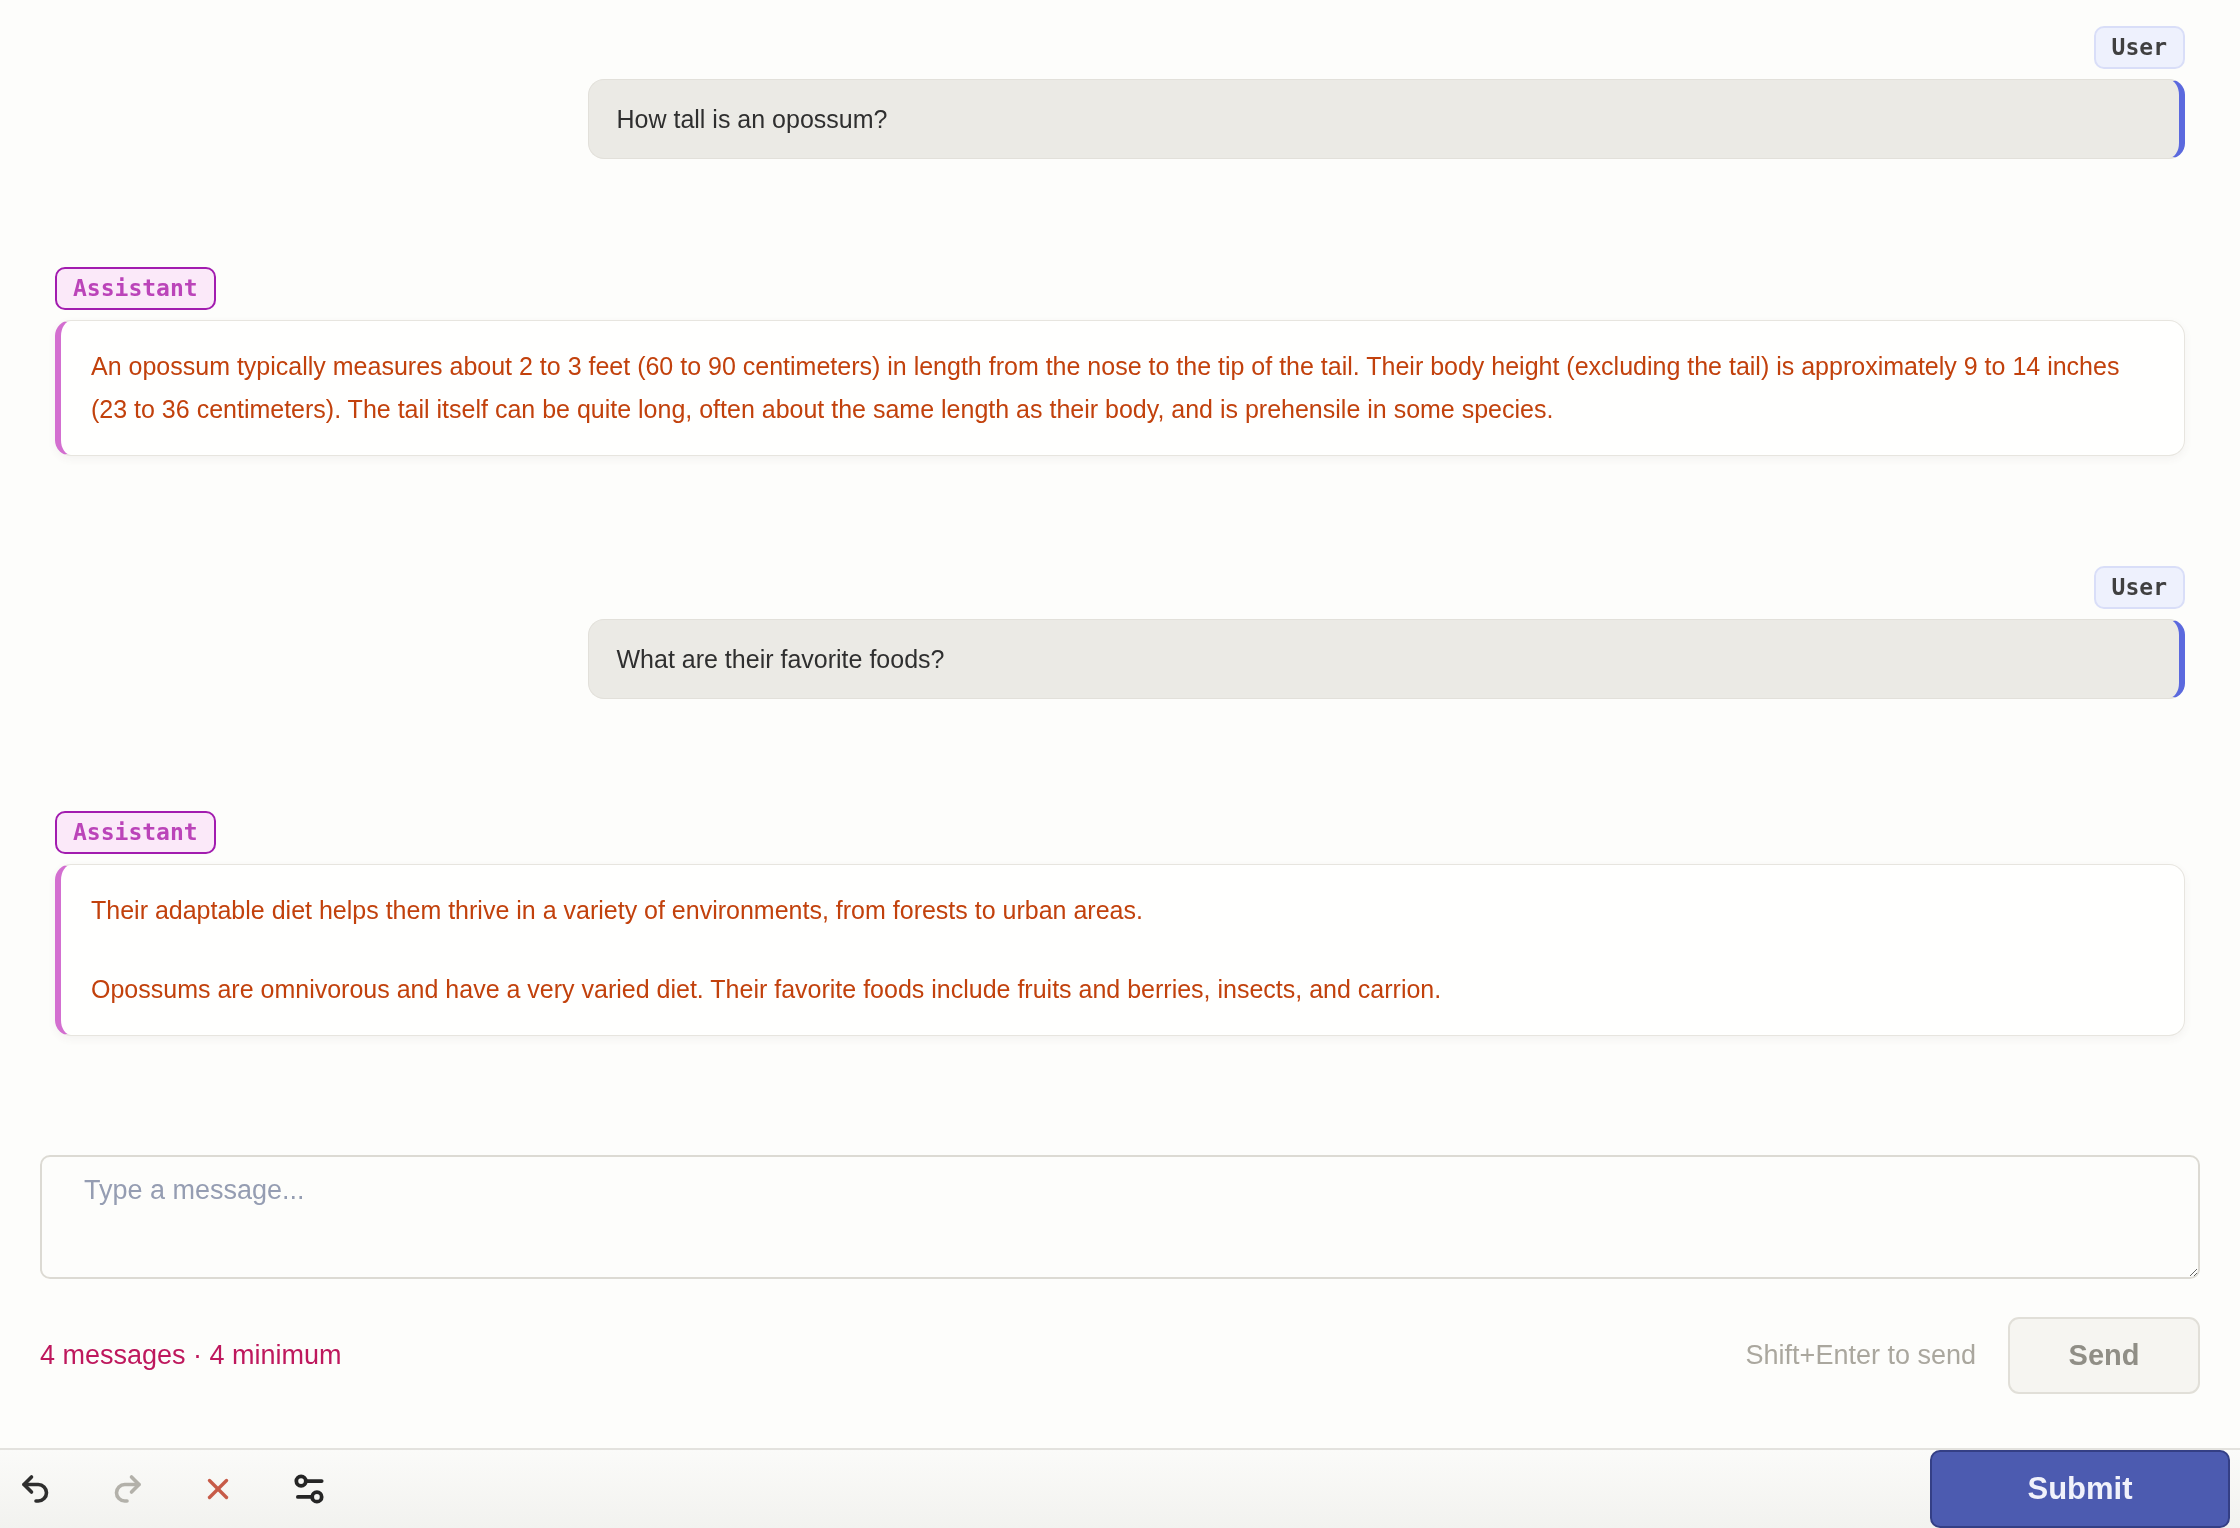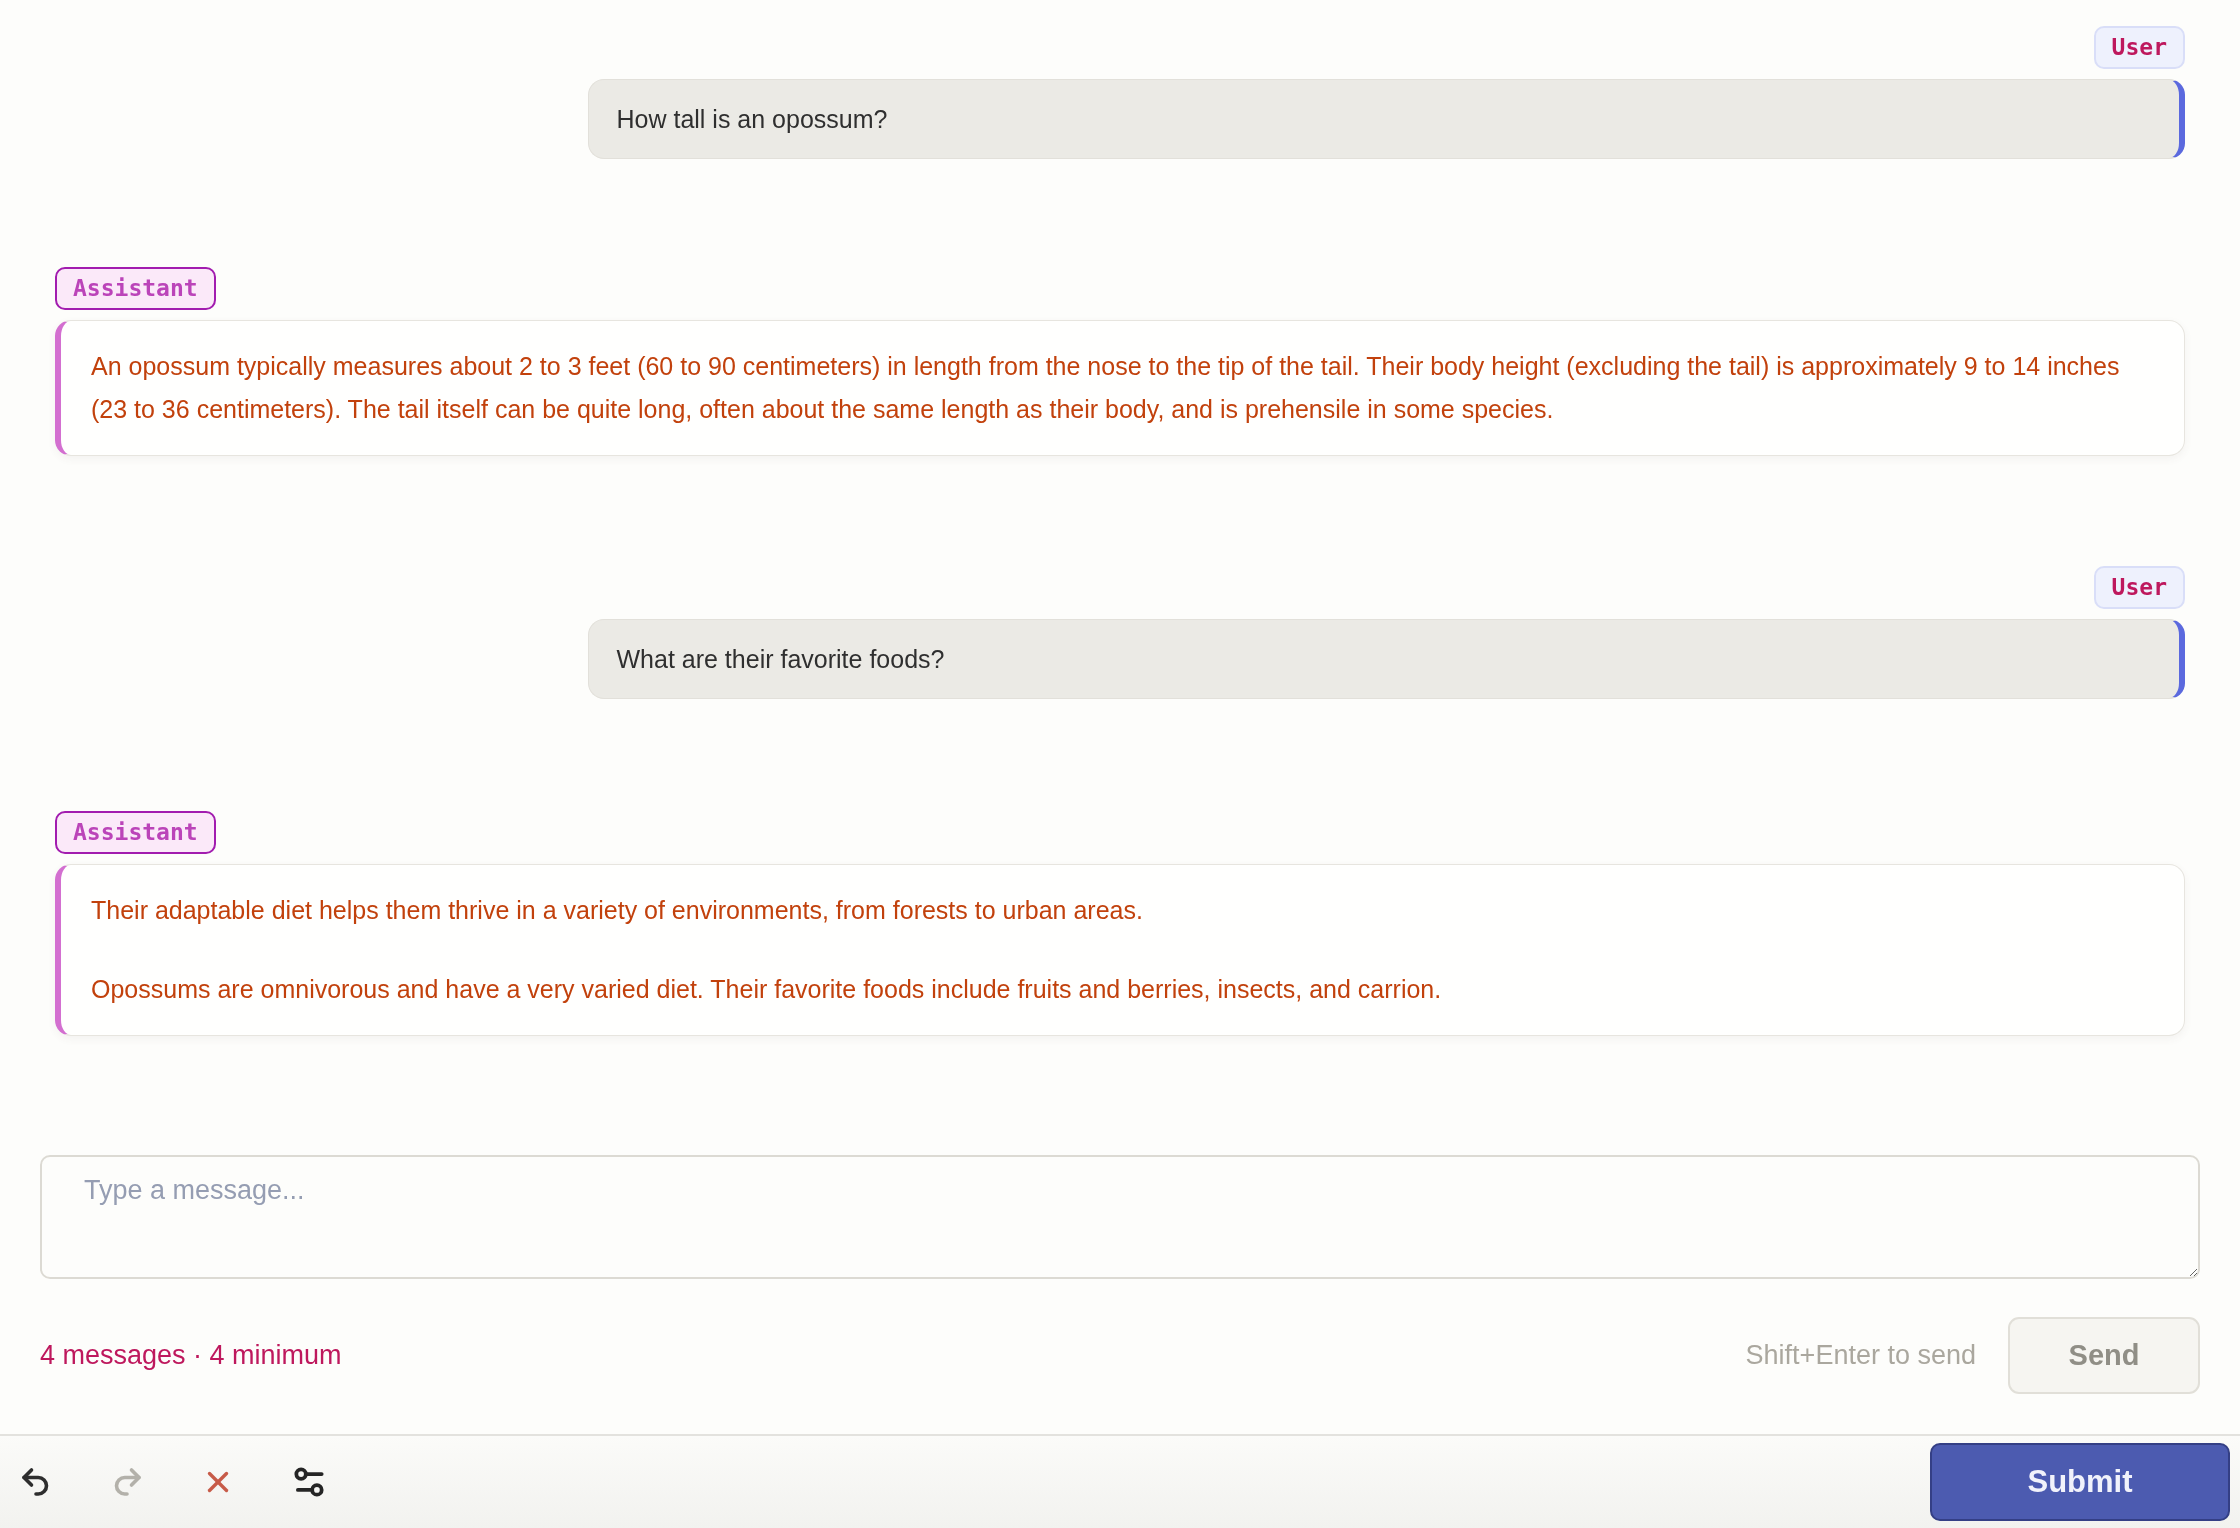--- a/index.html
+++ b/index.html
@@ -34,21 +34,21 @@
     font-weight: bold;
     font-size: 23px;
     line-height: 27px;
     padding: 6px 16px;
     border-radius: 10px;
     box-sizing: border-box;
   }
   .badge.user {
     background: #eef1fd;
     border: 2px solid #d9def8;
-    color: #be185d;
+    color: #404040;
   }
   .badge.assistant {
     background: #fbe9f9;
     border: 2px solid #a21caf;
     color: #bb44b9;
   }
   .bubble-row { display: flex; }
   .bubble-row.right { justify-content: flex-end; }
   .bubble {
     box-sizing: border-box;
@@ -125,21 +125,21 @@
     border-radius: 11px;
     font-family: "Liberation Sans", sans-serif;
     font-weight: bold;
     font-size: 29px;
     color: #908e86;
     cursor: pointer;
   }
   
   .toolbar {
     margin-top: auto;
-    height: 94px;
+    height: 80px;
     border-top: 2px solid #e3e2de;
     background: linear-gradient(#fbfbf9, #f2f2ef);
     display: flex;
     align-items: center;
     padding: 0 10px 0 14px;
     box-sizing: border-box;
   }
   .icon-btn {
     width: 44px;
     height: 44px;

